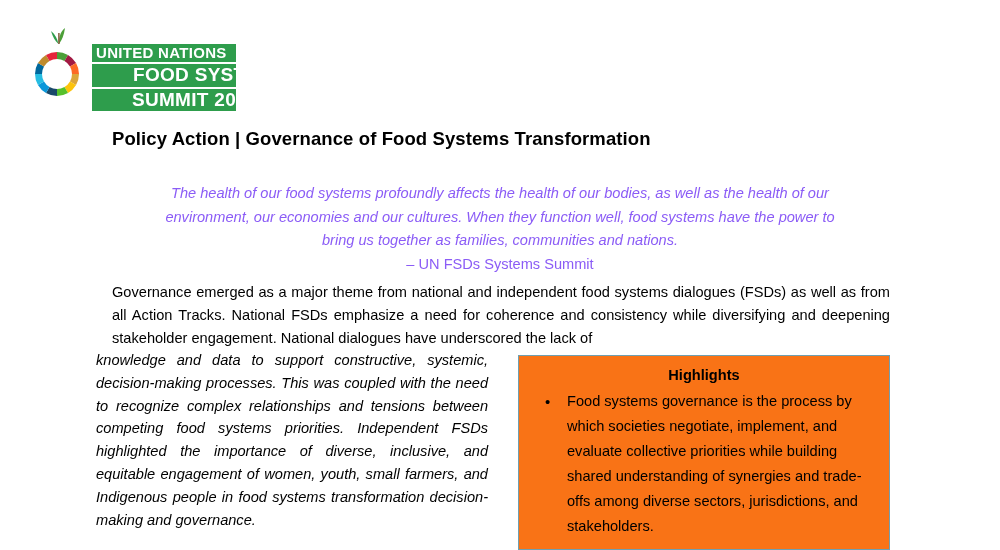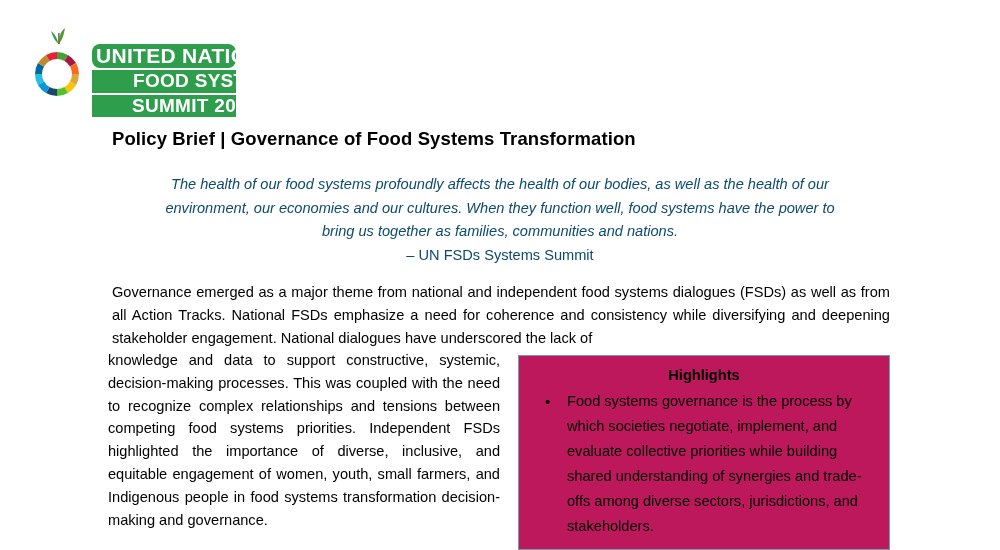--- a/index.html
+++ b/index.html
@@ -47,82 +47,83 @@
     background: #2e9d4c;
     color: #ffffff;
     font-family: "Liberation Sans", sans-serif;
     font-weight: bold;
     letter-spacing: 0.3px;
     padding: 1px 4px 2px 4px;
     margin-bottom: 2px;
     line-height: 1.02;
     white-space: nowrap;
   }
-  .logo-line.l1 { font-size: 21px; border-radius: 8px; }
+  .logo-line.l1 { font-size: 15px; }
   .logo-line.l2 { font-size: 19px; padding-left: 41px; }
   .logo-line.l3 { font-size: 19px; padding-left: 40px; }
 
   
   .title {
     position: absolute;
     left: 112px;
     top: 128px;
     font-size: 18.5px;
     font-weight: bold;
     letter-spacing: 0.1px;
     white-space: nowrap;
   }
 
   
   .quote {
     position: absolute;
     left: 150px;
-    top: 173px;
+    top: 182px;
     width: 700px;
     text-align: center;
     font-size: 14.6px;
     font-style: italic;
     line-height: 1.62;
-    color: #0c4a6e;
+    color: #8b5cf6;
   }
   .quote-attrib {
     font-style: normal;
     display: block;
   }
 
   
   .body-wide {
     position: absolute;
     left: 112px;
     top: 281px;
     width: 778px;
     font-size: 14.6px;
     line-height: 1.565;
     text-align: justify;
     text-justify: inter-word;
   }
   .body-left-col {
     position: absolute;
-    left: 108px;
+    left: 96px;
     top: 349px;
     width: 392px;
     font-size: 14.6px;
     line-height: 1.565;
     text-align: justify;
     text-justify: inter-word;
+    font-style: italic;
   }
 
   
   .highlights {
     position: absolute;
     left: 518px;
     top: 355px;
     width: 372px;
     height: 195px;
-    background: #be185d;
+    background: #f97316;
     border: 1px solid #6f9fb0;
     box-sizing: border-box;
     padding: 11px 14px 0 14px;
   }
   .highlights-title {
     text-align: center;
     font-size: 14.6px;
     font-weight: bold;
     margin-bottom: 6px;
   }
@@ -178,21 +179,21 @@
         <rect x="10.2" y="9" width="1.4" height="11" fill="#7a5230"></rect>
       </svg>
     </div>
     <div class="logo-text">
       <span class="logo-line l1">UNITED NATIONS</span>
       <span class="logo-line l2">FOOD SYSTEMS</span>
       <span class="logo-line l3">SUMMIT 2021</span>
     </div>
   </div>
 
-  <div class="title">Policy Brief | Governance of Food Systems Transformation</div>
+  <div class="title">Policy Action | Governance of Food Systems Transformation</div>
 
   <div class="quote">
     <span>The health of our food systems profoundly affects the health of our bodies, as well as the health of our environment, our economies and our cultures. When they function well, food systems have the power to bring us together as families, communities and nations.</span>
     <span class="quote-attrib">– UN FSDs Systems Summit</span>
   </div>
 
   <div class="body-wide">Governance emerged as a major theme from national and independent food systems dialogues (FSDs) as well as from all Action Tracks. National FSDs emphasize a need for coherence and consistency while diversifying and deepening stakeholder engagement. National dialogues have underscored the lack of</div>
 
   <div class="body-left-col">knowledge and data to support constructive, systemic, decision-making processes. This was coupled with the need to recognize complex relationships and tensions between competing food systems priorities. Independent FSDs highlighted the importance of diverse, inclusive, and equitable engagement of women, youth, small farmers, and Indigenous people in food systems transformation decision-making and governance.</div>
 

